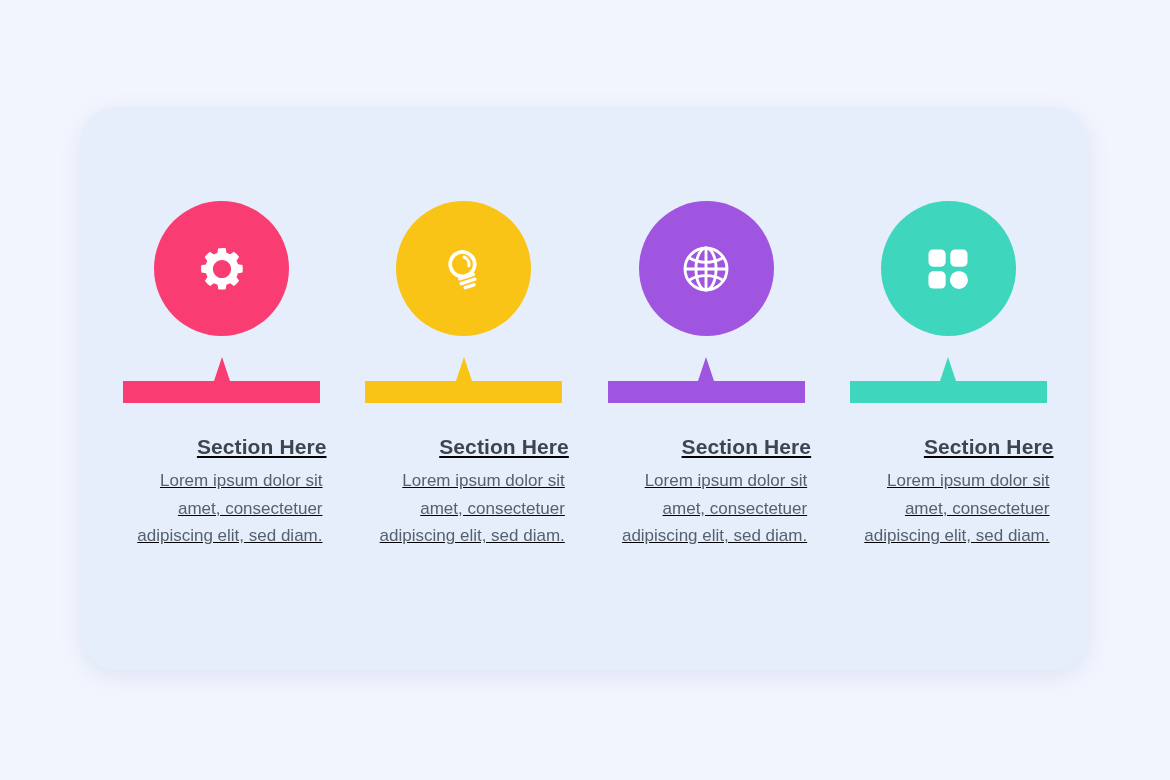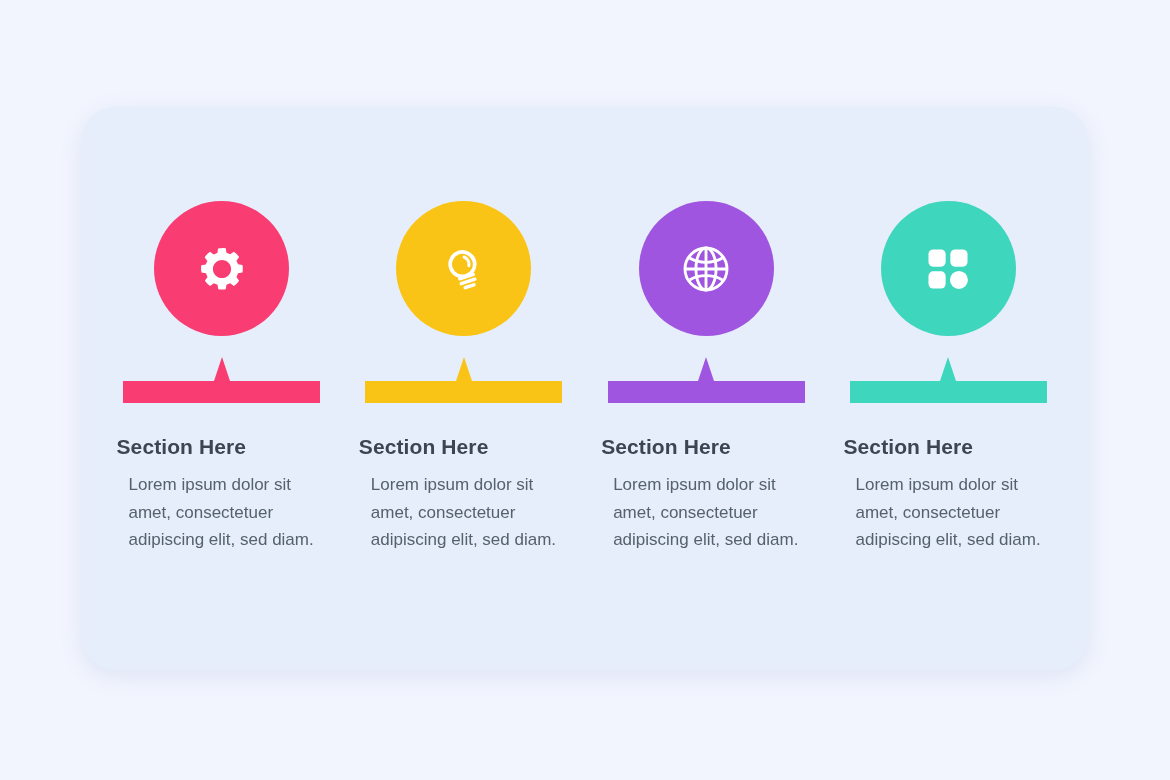--- a/index.html
+++ b/index.html
@@ -99,35 +99,36 @@
     left: 0;
     top: 24px;
     width: 197px;
     height: 22px;
   }
 
   
   .txt {
     margin-top: 31px;
     width: 210px;
-    text-align: left;
+    text-align: right;
+    text-decoration: underline;
   }
   .sec-title {
     font-size: 21px;
     font-weight: bold;
     color: #3d4550;
     letter-spacing: 0.1px;
     margin: 0 0 8px 0;
     line-height: 1.2;
   }
   .sec-body {
     font-size: 17px;
     color: #56616e;
     line-height: 1.62;
-    margin: 12px;
+    margin: 4px;
   }
 </style>
 </head>
 <body style="background: rgb(242, 245, 254);">
 
 <div id="stage">
 
   <div class="card" style="background: rgb(230, 238, 251);"></div>
 
   <div class="columns">

